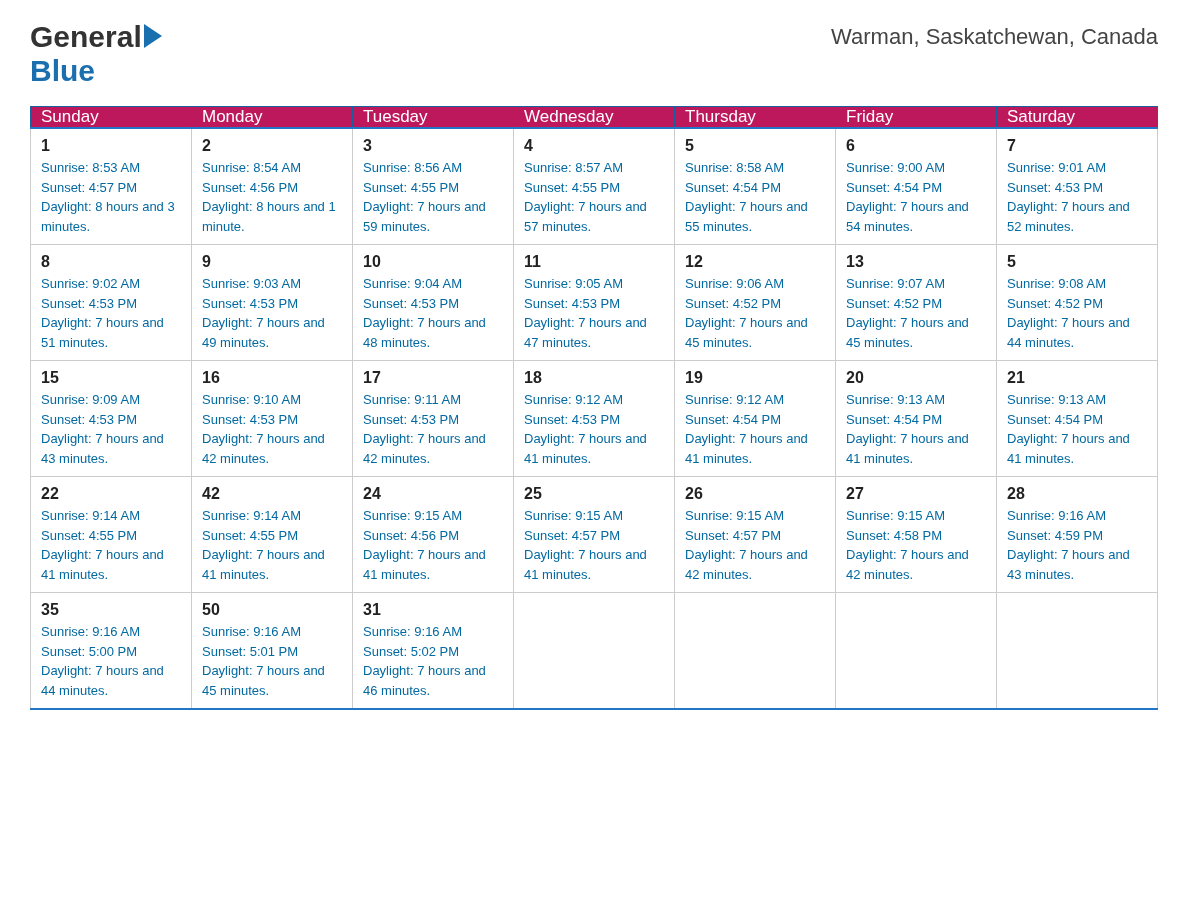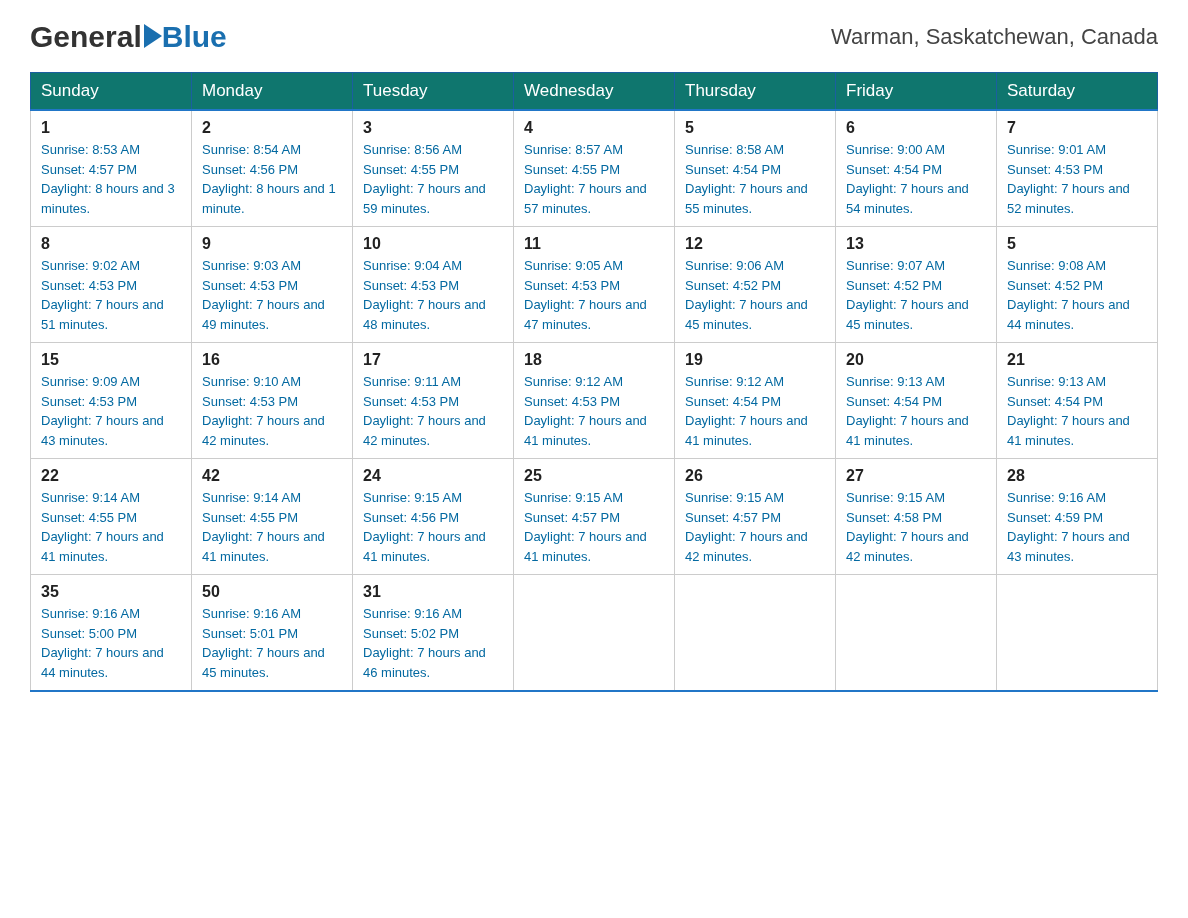--- a/index.html
+++ b/index.html
@@ -11,21 +11,21 @@
       min-height: 918px;
     }
     .header {
       display: flex;
       justify-content: space-between;
       align-items: flex-start;
       margin-bottom: 18px;
     }
     .logo {
       display: flex;
-      flex-direction: row;
+      flex-direction: column;
       align-items: flex-start;
     }
     .title-section {
       text-align: right;
     }
     .month-title {
       font-size: 52px;
       font-weight: bold;
       color: #222;
       line-height: 1.1;
@@ -34,25 +34,25 @@
       font-size: 22px;
       color: #444;
       margin-top: 4px;
     }
     .calendar {
       width: 100%;
       border-collapse: collapse;
       border: 1px solid #ccc;
     }
     .calendar th {
-      background-color: #0f766e;
+      background-color: #be185d;
       color: #fff;
       font-size: 17px;
       font-weight: normal;
-      padding: 8px 10px;
+      padding: 0 10px;
       text-align: left;
       border: 1px solid #1a5fa0;
     }
     .calendar td {
       vertical-align: top;
       padding: 8px 10px;
       border: 1px solid #ccc;
       width: calc(100% / 7);
       min-height: 100px;
       font-size: 13.5px;

